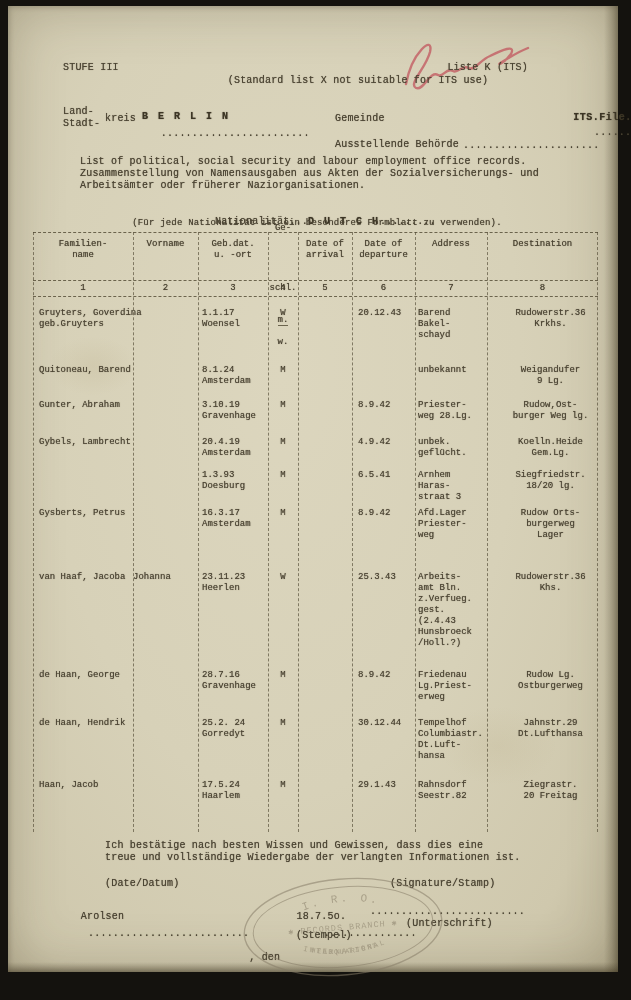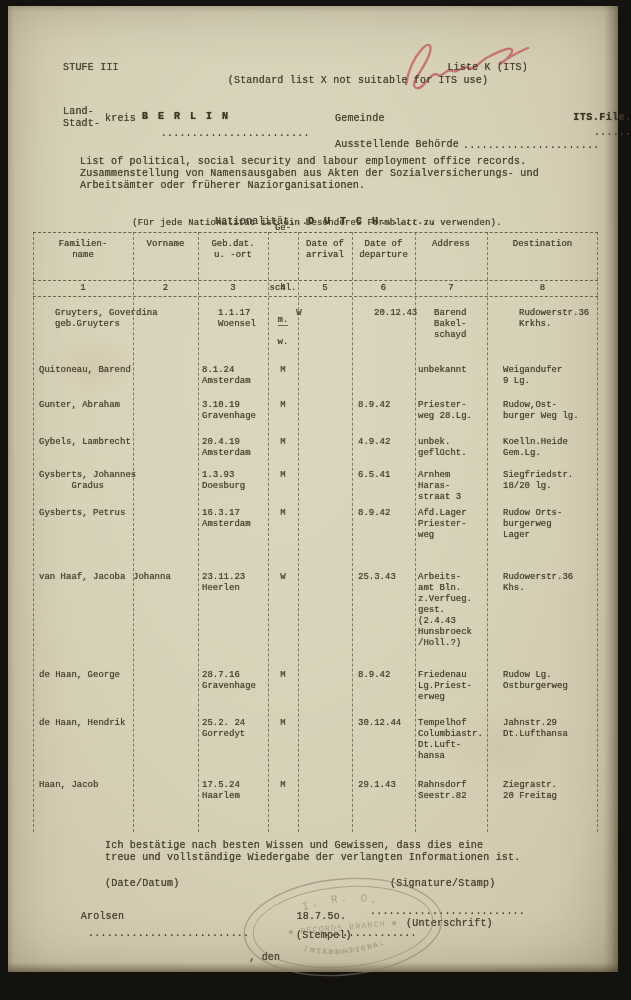--- a/index.html
+++ b/index.html
@@ -45,31 +45,31 @@
   .c4h .ge{position:absolute;left:0;right:0;top:-9px;}
   .c4h .schl{display:block;margin-top:9px;}
   .c4h .mm{display:inline-block;border-bottom:1px solid rgba(80,72,50,.8);}
   .c4h .ww{display:block;}
   .numrow{position:absolute;left:0;top:49px;width:565px;height:15px;font-size:9px;
        text-align:center;}
   .numrow > div{padding-top:2px;text-shadow:0 0 .7px rgba(75,68,51,.85);}
   .tbody{position:absolute;left:0;top:64px;width:565px;}
   .trow{width:565px;font-size:9px;line-height:11px;}
   .trow > div{white-space:pre-wrap;text-shadow:0 0 .8px rgba(75,68,51,.8);overflow:visible;}
-  .r1{margin-top:12px;min-height:57px;margin-left:16px;}
+  .r1{margin-top:12px;min-height:57px;}
   .r2{min-height:35px;}  .r3{min-height:37px;}  .r4{min-height:33px;}
   .r5{min-height:38px;}  .r6{min-height:64px;}  .r7{min-height:98px;}
   .r8{min-height:48px;}  .r9{min-height:62px;}  .r10{min-height:50px;}
   .cn{grid-column:1/3;padding-left:6px;}
   .cv{grid-column:2/3;}
   .cb{grid-column:3/4;padding-left:4px;}
   .cs{grid-column:4/5;text-align:center;}
   .cd{grid-column:6/7;padding-left:6px;}
   .cad{grid-column:7/8;padding-left:3px;}
-  .cde{grid-column:8/9;padding-left:16px;}
+  .cde{grid-column:8/9;padding-left:16px;text-align:center;}
 
   .stamp-svg{position:absolute;left:230px;top:866px;width:210px;height:110px;
      opacity:.55;transform:rotate(-5deg);}
   .stamp-svg text{fill:#877d68;font-family:"Liberation Mono",monospace;}
   .scribble{position:absolute;left:388px;top:24px;width:140px;height:80px;}
 </style>
 </head>
 <body>
 
 <div class="paper">
@@ -202,22 +202,20 @@
         <div class="cb">20.4.19
 Amsterdam</div>
         <div class="cs">M</div>
         <div class="cd">4.9.42</div>
         <div class="cad">unbek.
 geflücht.</div>
         <div class="cde">Koelln.Heide
 Gem.Lg.</div>
       </div>
       <div class="trow grid r5">
-        <div class="cn">Gysberts, Johannes
-      Gradus</div>
         <div class="cb">1.3.93
 Doesburg</div>
         <div class="cs">M</div>
         <div class="cd">6.5.41</div>
         <div class="cad">Arnhem
 Haras-
 straat 3</div>
         <div class="cde">Siegfriedstr.
 18/20 lg.</div>
       </div>

